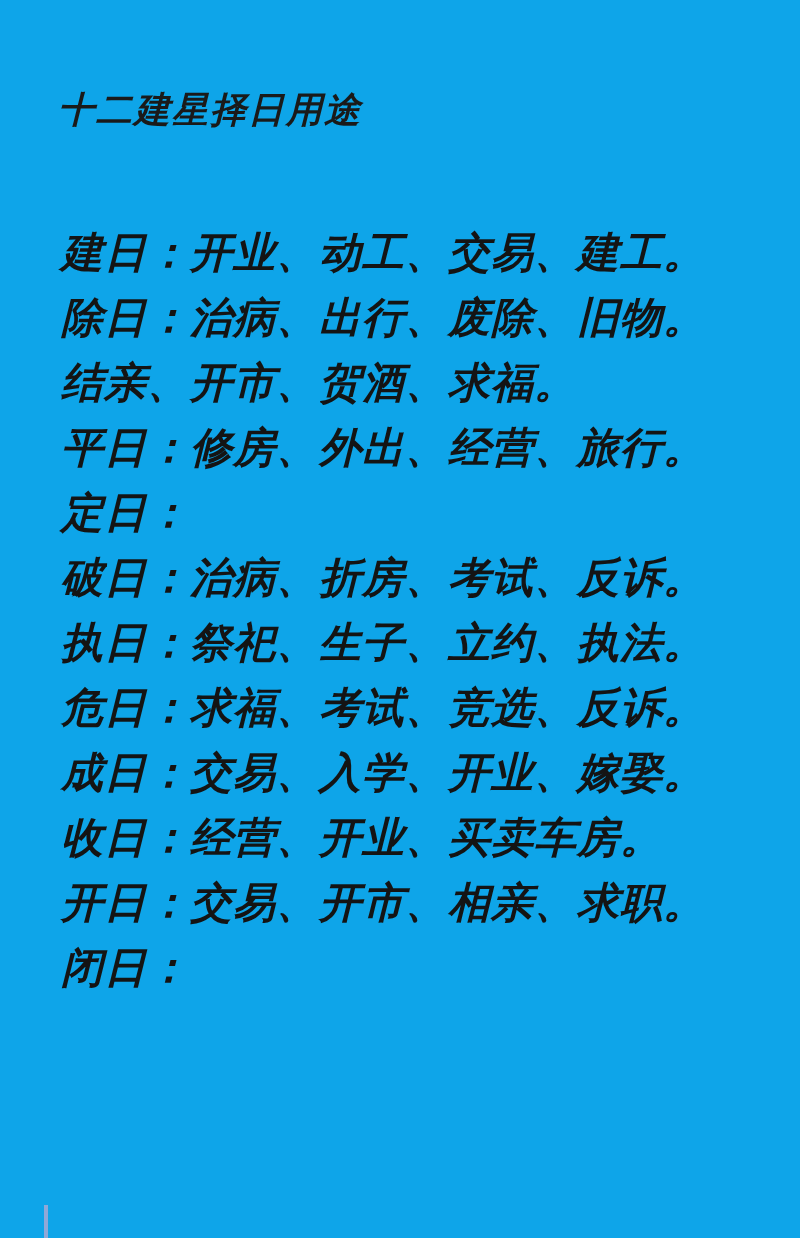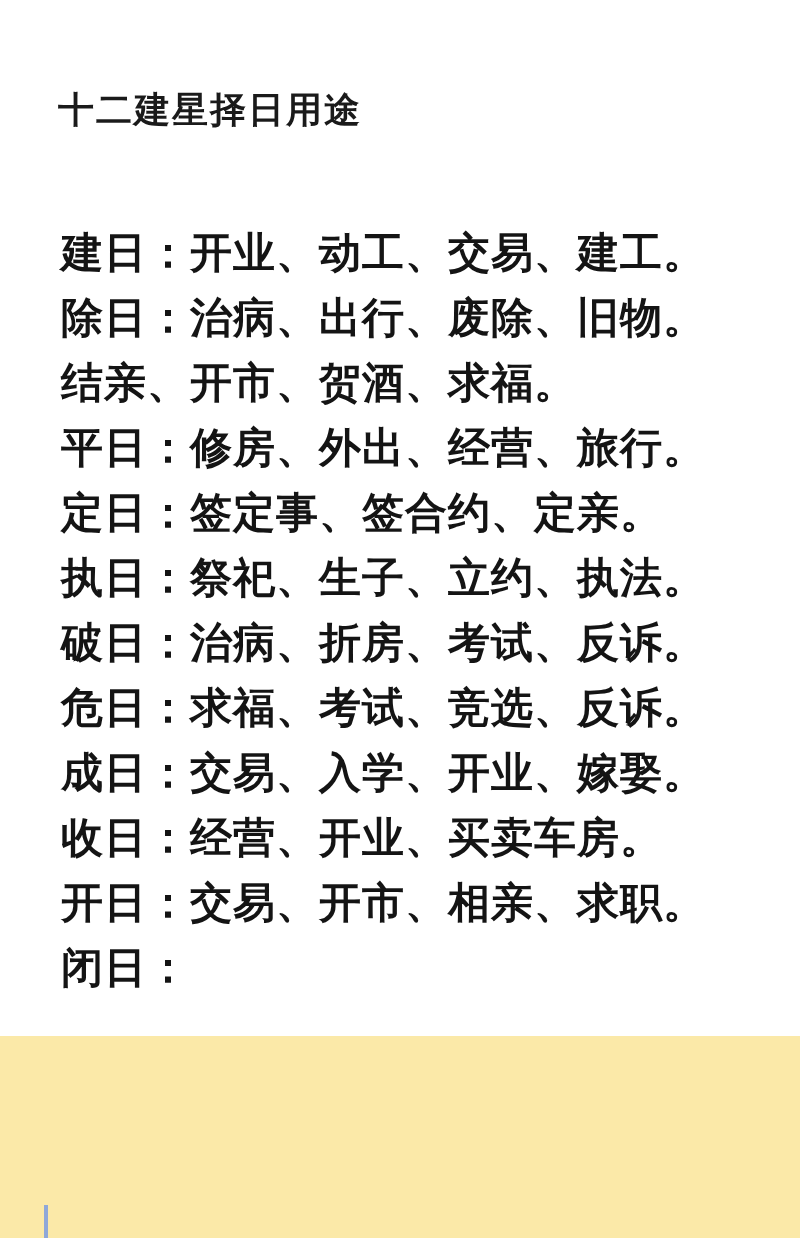--- a/index.html
+++ b/index.html
@@ -9,24 +9,25 @@
   body {
     width: 800px;
     height: 1238px;
     background: #fbe9a8;
     font-family: "Liberation Sans", "DejaVu Sans", sans-serif;
     overflow: hidden;
     position: relative;
   }
   .page {
     width: 800px;
-    height: 1036px;
-    background: #ffffff;
+    height: 1238px;
+    background: #0ea5e9;
     box-sizing: border-box;
     position: relative;
+    font-style: italic;
   }
   .title {
     position: absolute;
     left: 58px;
     top: 88px;
     font-size: 36px;
     font-weight: 700;
     color: #1a1a1a;
     letter-spacing: 2px;
     line-height: 1.2;
@@ -87,31 +88,30 @@
       <span class="line-text">结亲、开市、贺酒、求福。</span>
     </div>
 
     <div class="line">
       <span class="line-label">平日：</span>
       <span class="line-text">修房、外出、经营、旅行。</span>
     </div>
 
     <div class="line">
       <span class="line-label">定日：</span>
-      <span class="line-text">签定事、签合约、定亲。</span>
+    </div>
+
+    <div class="line">
+      <span class="line-label">破日：</span>
+      <span class="line-text">治病、折房、考试、反诉。</span>
     </div>
 
     <div class="line">
       <span class="line-label">执日：</span>
       <span class="line-text">祭祀、生子、立约、执法。</span>
-    </div>
-
-    <div class="line">
-      <span class="line-label">破日：</span>
-      <span class="line-text">治病、折房、考试、反诉。</span>
     </div>
 
     <div class="line">
       <span class="line-label">危日：</span>
       <span class="line-text">求福、考试、竞选、反诉。</span>
     </div>
 
     <div class="line">
       <span class="line-label">成日：</span>
       <span class="line-text">交易、入学、开业、嫁娶。</span>

